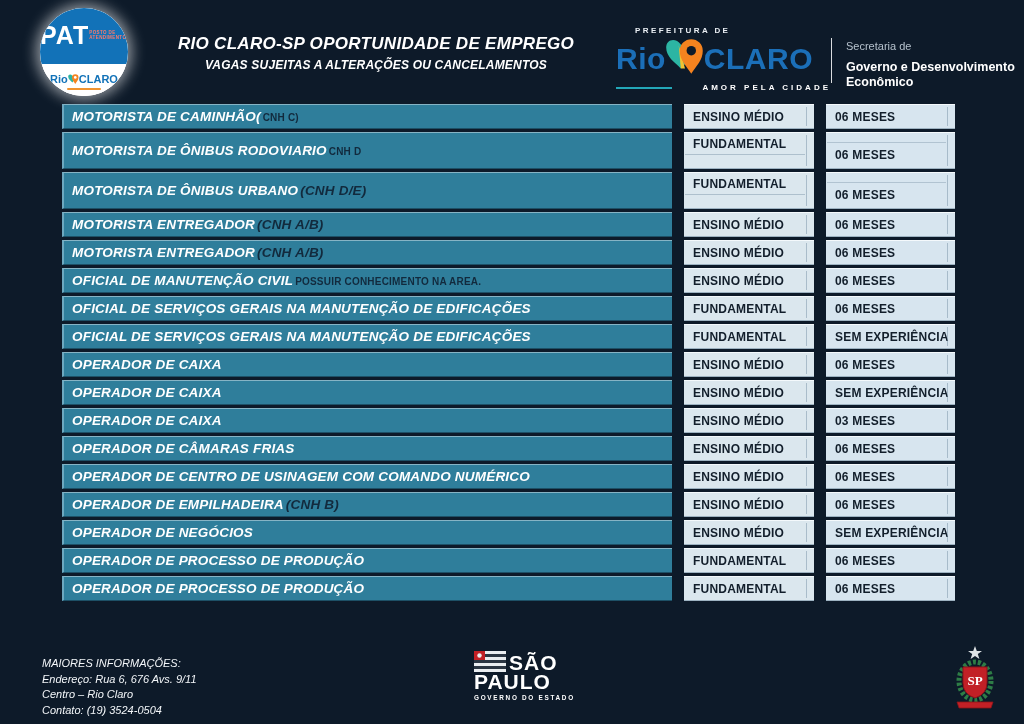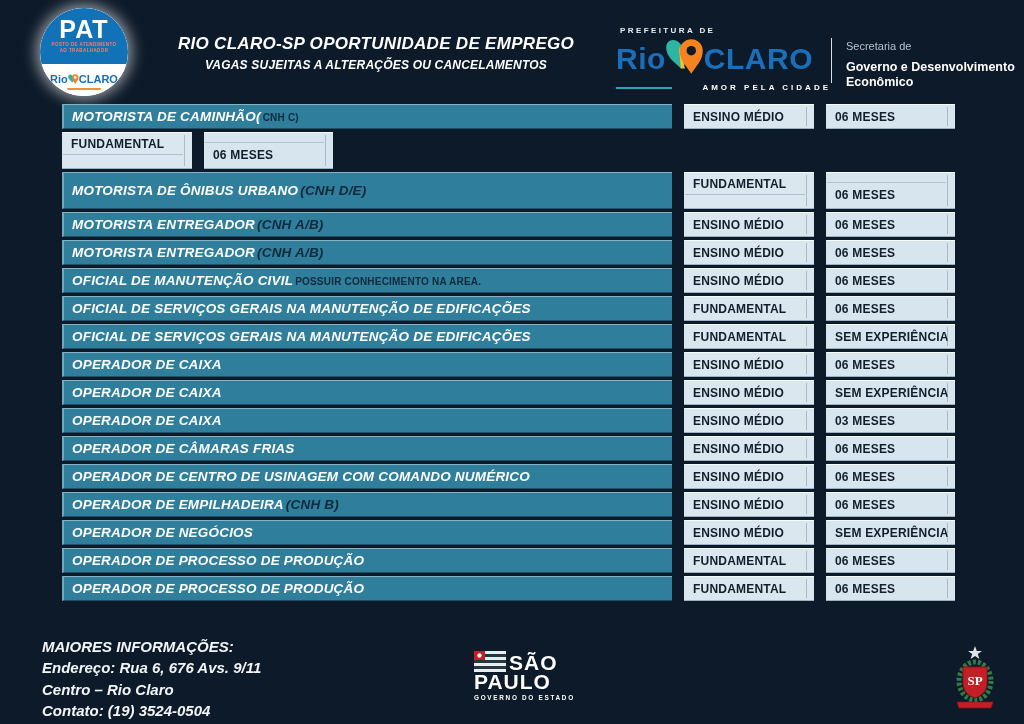--- a/index.html
+++ b/index.html
@@ -10,34 +10,34 @@
     position:relative;
   }
   .canvas{position:absolute;inset:0;width:1024px;height:724px;background:#0d1a29;}
 
   
   .pat-badge{
     position:absolute;left:40px;top:8px;width:88px;height:88px;border-radius:50%;
     background:#fff;overflow:hidden;
     box-shadow:0 0 14px 4px rgba(255,255,255,.55), inset 0 0 0 3px #fff;
   }
-  .pat-top{height:54px;background:#1272b8;display:flex;flex-direction:column;align-items:center;justify-content:center;padding-bottom:2px;}
+  .pat-top{height:54px;background:#1272b8;display:flex;flex-direction:row;align-items:center;justify-content:flex-start;padding-bottom:2px;}
   .pat-acronym{color:#fff;font-weight:bold;font-size:25px;line-height:1;letter-spacing:1px;}
   .pat-tiny{font-size:4.5px;font-weight:bold;color:#ff7a6a;line-height:1.2;letter-spacing:.4px;}
   .pat-bottom{height:34px;background:#fff;display:flex;flex-direction:column;align-items:center;justify-content:center;}
   .pat-brand{display:flex;align-items:center;font-weight:bold;color:#1272b8;font-size:11px;line-height:1;}
   .pat-brand svg{margin:0 -1px;}
   .pat-underbar{margin-top:2px;width:34px;height:2px;background:#f0932f;border-radius:1px;}
 
   .page-titles{position:absolute;left:158px;top:34px;width:436px;text-align:center;color:#fff;font-style:italic;}
   .page-title{font-size:17px;font-weight:bold;letter-spacing:.3px;}
   .page-subtitle{font-size:12px;font-weight:bold;margin-top:4px;letter-spacing:.2px;}
 
   .pref{position:absolute;left:616px;top:26px;width:215px;}
-  .pref-eyebrow{font-size:8px;font-weight:bold;letter-spacing:2.4px;color:#e9eef3;margin-left:4px;}
+  .pref-eyebrow{font-size:8px;font-weight:bold;letter-spacing:2.4px;color:#e9eef3;margin-left:19px;}
   .pref-row{display:flex;align-items:center;height:46px;margin-top:1px;}
   .pref-word{font-size:30px;font-weight:bold;color:#1b6fb8;letter-spacing:.5px;line-height:1;}
   .pref-row svg{margin:0 -3px;position:relative;top:-1px;}
   .pref-bottom{display:flex;align-items:center;margin-top:1px;gap:23px;}
   .pref-line{width:92px;height:2px;background:#23a7b8;}
   .pref-tag{font-size:8px;font-weight:bold;color:#fff;letter-spacing:3px;margin-left:7px;white-space:nowrap;}
 
   .header-divider{position:absolute;left:831px;top:38px;width:1px;height:45px;background:rgba(255,255,255,.85);}
 
   .secretaria{position:absolute;left:846px;top:40px;color:#fff;}
@@ -74,21 +74,21 @@
   .job-row.tall .cell.edu{align-items:flex-start;padding-top:4px;}
   .job-row.tall .cell.edu::before{
     content:'';position:absolute;left:1px;right:9px;top:21px;height:1px;background:rgba(120,145,165,.45);
   }
   .job-row.tall .cell.exp{padding-top:9px;}
   .job-row.tall .cell.exp::before{
     content:'';position:absolute;left:1px;right:9px;top:9px;height:1px;background:rgba(120,145,165,.4);
   }
 
   
-  .footer-info{position:absolute;left:42px;top:636px;color:#f3f6f9;font-style:italic;font-weight:bold;font-size:15px;line-height:1.42;}
+  .footer-info{position:absolute;left:42px;top:656px;color:#f3f6f9;font-style:italic;font-weight:normal;font-size:11px;line-height:1.42;}
   .sp-gov{position:absolute;left:474px;top:651px;color:#fff;}
   .sp-row1{display:flex;align-items:flex-end;gap:3px;}
   .sp-word{font-size:21px;font-weight:bold;line-height:.92;letter-spacing:1px;}
   .sp-label{font-size:6.4px;font-weight:bold;letter-spacing:1.7px;margin-top:3px;white-space:nowrap;}
   .coat{position:absolute;left:950px;top:644px;}
 </style>
 </head>
 <body>
 
 <div class="canvas">
@@ -147,20 +147,24 @@
   <div class="jobs-table" id="rows-container">
       <div class="job-row">
       <div class="cell job">
         <span class="job-text">MOTORISTA DE CAMINHÃO(</span>
           <span class="job-note small">CNH C)</span>
       </div>
       <div class="cell edu">ENSINO MÉDIO</div>
       <div class="cell exp">06 MESES</div>
     </div>
       <div class="job-row tall">
+      <div class="cell job">
+        <span class="job-text">MOTORISTA DE ÔNIBUS RODOVIARIO </span>
+          <span class="job-note small">CNH D</span>
+      </div>
       <div class="cell edu">FUNDAMENTAL</div>
       <div class="cell exp">06 MESES</div>
     </div>
       <div class="job-row tall">
       <div class="cell job">
         <span class="job-text">MOTORISTA DE ÔNIBUS URBANO</span>
           <span class="job-note">(CNH D/E)</span>
       </div>
       <div class="cell edu">FUNDAMENTAL</div>
       <div class="cell exp">06 MESES</div>

